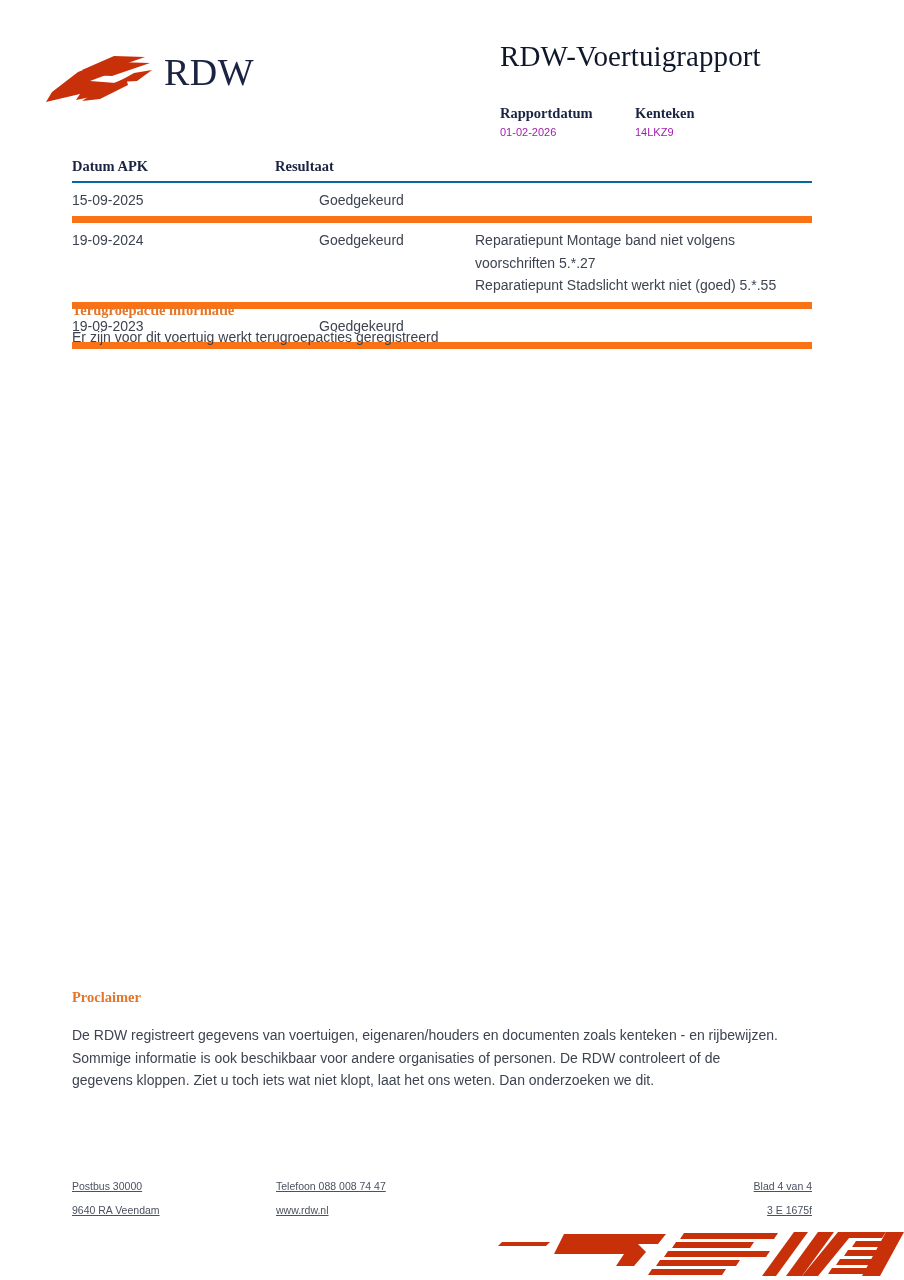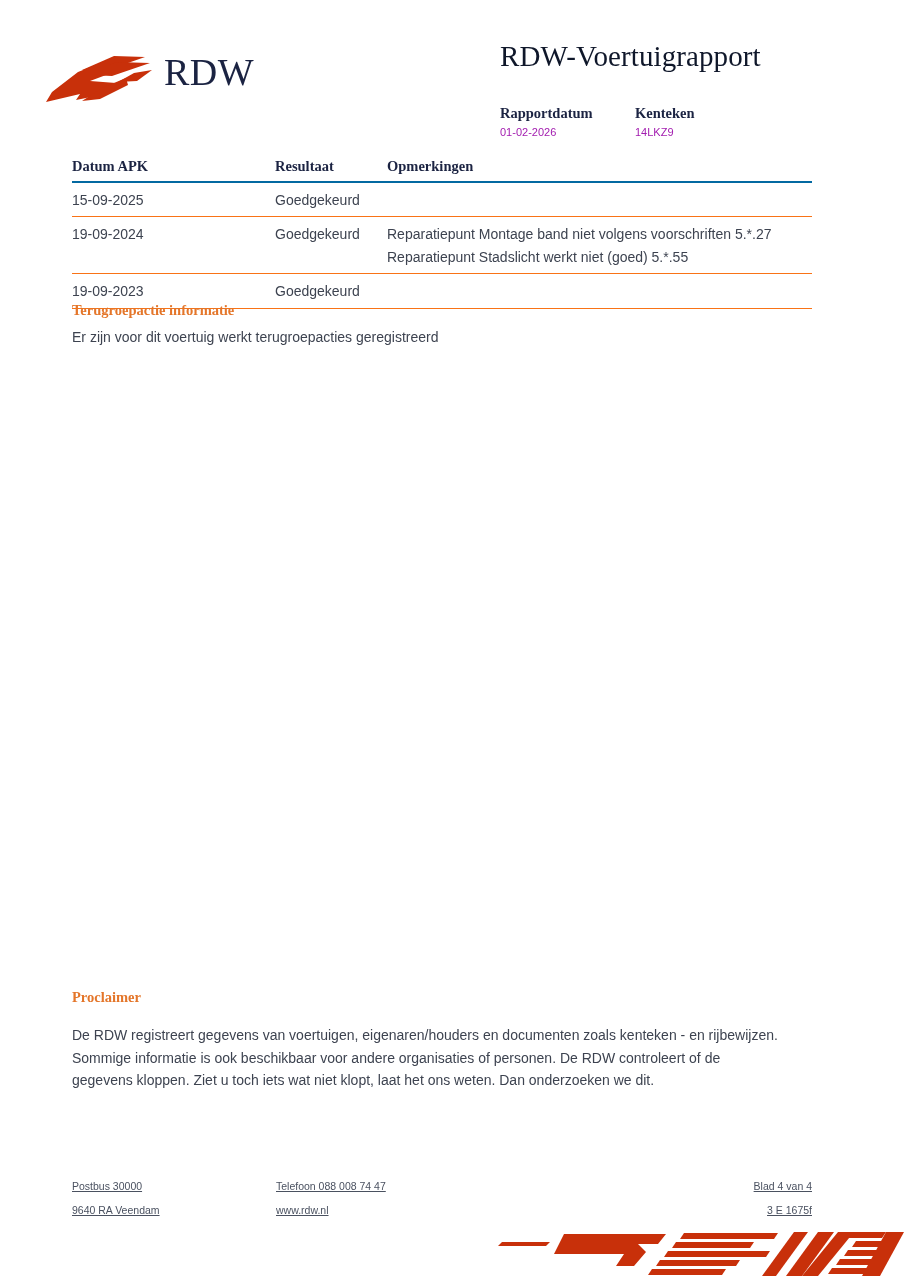--- a/index.html
+++ b/index.html
@@ -102,23 +102,24 @@
     top: 158px;
     width: 740px;
   }
   .apk-head {
     display: flex;
     padding-bottom: 6px;
     border-bottom: 2px solid #0369a1;
   }
   .apk-row {
     display: flex;
-    border-bottom: 1px solid #f97316;
+    border-bottom: 7px solid #f97316;
     padding: 6px 0 5px 0;
     min-height: 17px;
+    gap: 44px;
   }
   .col-date   { width: 203px; flex: 0 0 203px; }
   .col-result { width: 112px; flex: 0 0 112px; }
   .col-remark { flex: 1 1 auto; }
 
   .apk-head .col-date,
   .apk-head .col-result,
   .apk-head .col-remark {
     font-family: "Liberation Serif", serif;
     font-weight: bold;
@@ -229,21 +230,20 @@
         <div class="meta-label">Kenteken</div>
         <div class="meta-value">14LKZ9</div>
       </div>
     </div>
   </div>
 
   <div class="apk-table">
     <div class="apk-head">
       <div class="col-date">Datum APK</div>
       <div class="col-result">Resultaat</div>
-      <div class="col-remark">Opmerkingen</div>
     </div>
 
     <div class="apk-row">
       <div class="col-date">15-09-2025</div>
       <div class="col-result">Goedgekeurd</div>
       <div class="col-remark"></div>
     </div>
 
     <div class="apk-row">
       <div class="col-date">19-09-2024</div>

